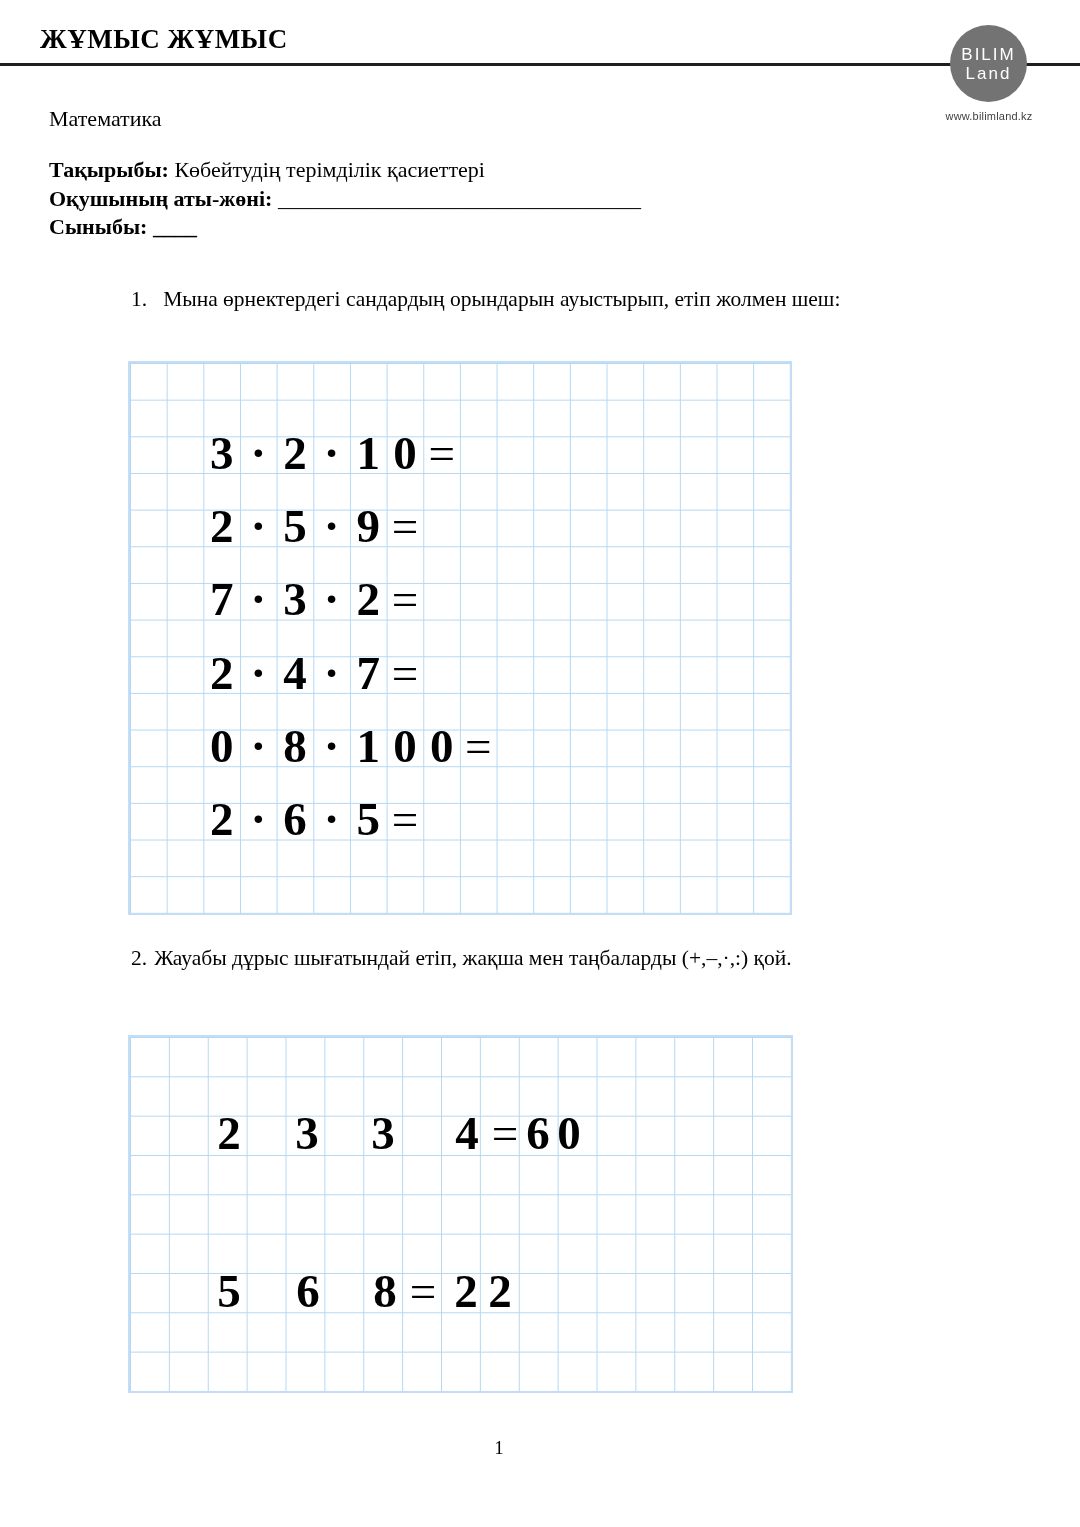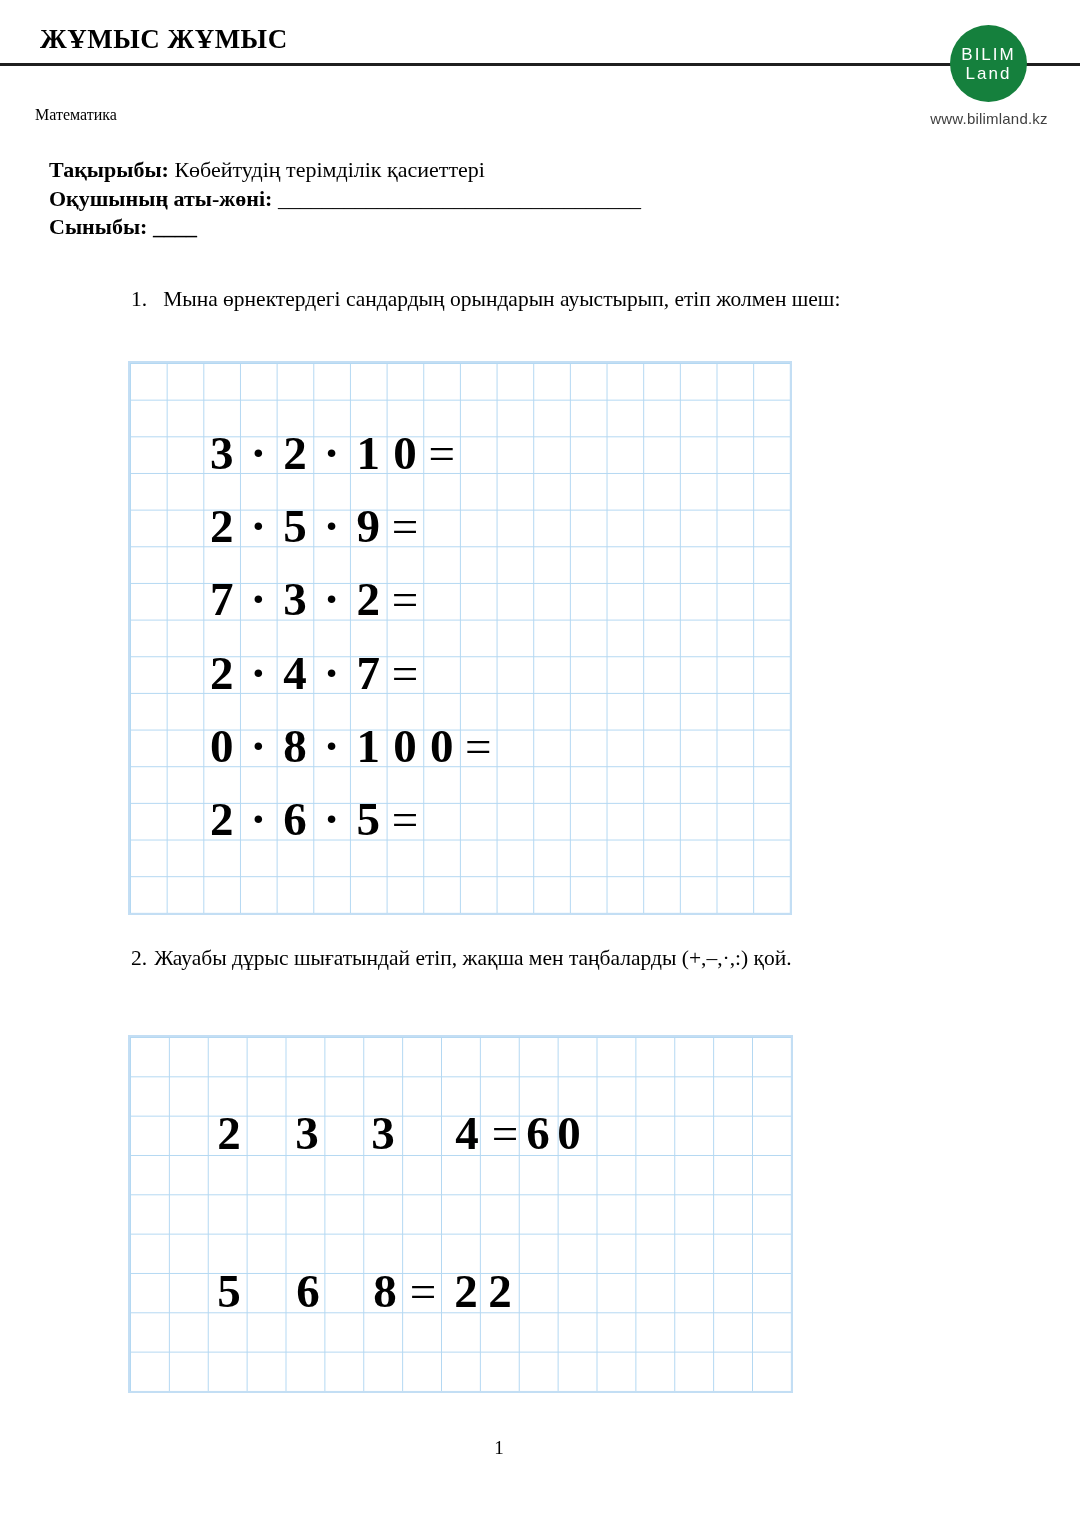--- a/index.html
+++ b/index.html
@@ -8,24 +8,24 @@
   .abs{position:absolute;}
 
   
   #page-title{left:40px;top:24px;font-size:27px;font-weight:bold;letter-spacing:.5px;}
   #header-rule{left:0;top:63px;width:1080px;height:2.5px;background:#1f1f1f;}
   #logo-circle{left:950px;top:25px;width:77px;height:77px;border-radius:50%;
     display:flex;flex-direction:column;align-items:center;justify-content:center;
     font-family:"Liberation Sans",sans-serif;color:#fff;z-index:5;}
   #logo-circle .logo-line{font-size:17px;line-height:19px;letter-spacing:2px;font-weight:400;}
   #logo-url{left:922px;top:110px;width:134px;text-align:center;
-    font-family:"Liberation Sans",sans-serif;font-size:15px;color:#3f3f3f;letter-spacing:.2px;}
+    font-family:"Liberation Sans",sans-serif;font-size:11px;color:#3f3f3f;letter-spacing:.2px;}
 
   
-  #subject{left:35px;top:106px;font-size:16px;}
+  #subject{left:49px;top:106px;font-size:22px;}
   #meta{left:49px;top:156px;font-size:22px;line-height:28.5px;}
   .meta-label{font-weight:bold;}
 
   
   .task{font-size:21.5px;white-space:nowrap;}
   #task-1{left:131px;top:287px;}
   #task-2{left:131px;top:946px;}
   #task-1 .task-text{margin-left:16px;}
   #task-2 .task-text{margin-left:7px;}
 
@@ -44,21 +44,21 @@
 
   
   #page-number{left:479px;top:1437px;width:40px;text-align:center;font-size:19px;}
 </style>
 </head>
 <body>
 
 <div class="abs" id="page-title">ЖҰМЫС ЖҰМЫС</div>
 <div class="abs" id="header-rule"></div>
 
-<div class="abs" id="logo-circle" style="background: #15803d;">
+<div class="abs" id="logo-circle" style="background: #737373;">
   <span class="logo-line">BILIM</span>
   <span class="logo-line">Land</span>
 </div>
 <div class="abs" id="logo-url">www.bilimland.kz</div>
 
 <div class="abs" id="subject">Математика</div>
 
 <div class="abs" id="meta">
   <div>
     <span class="meta-label">Тақырыбы:</span><span> Көбейтудің терімділік қасиеттері</span>

